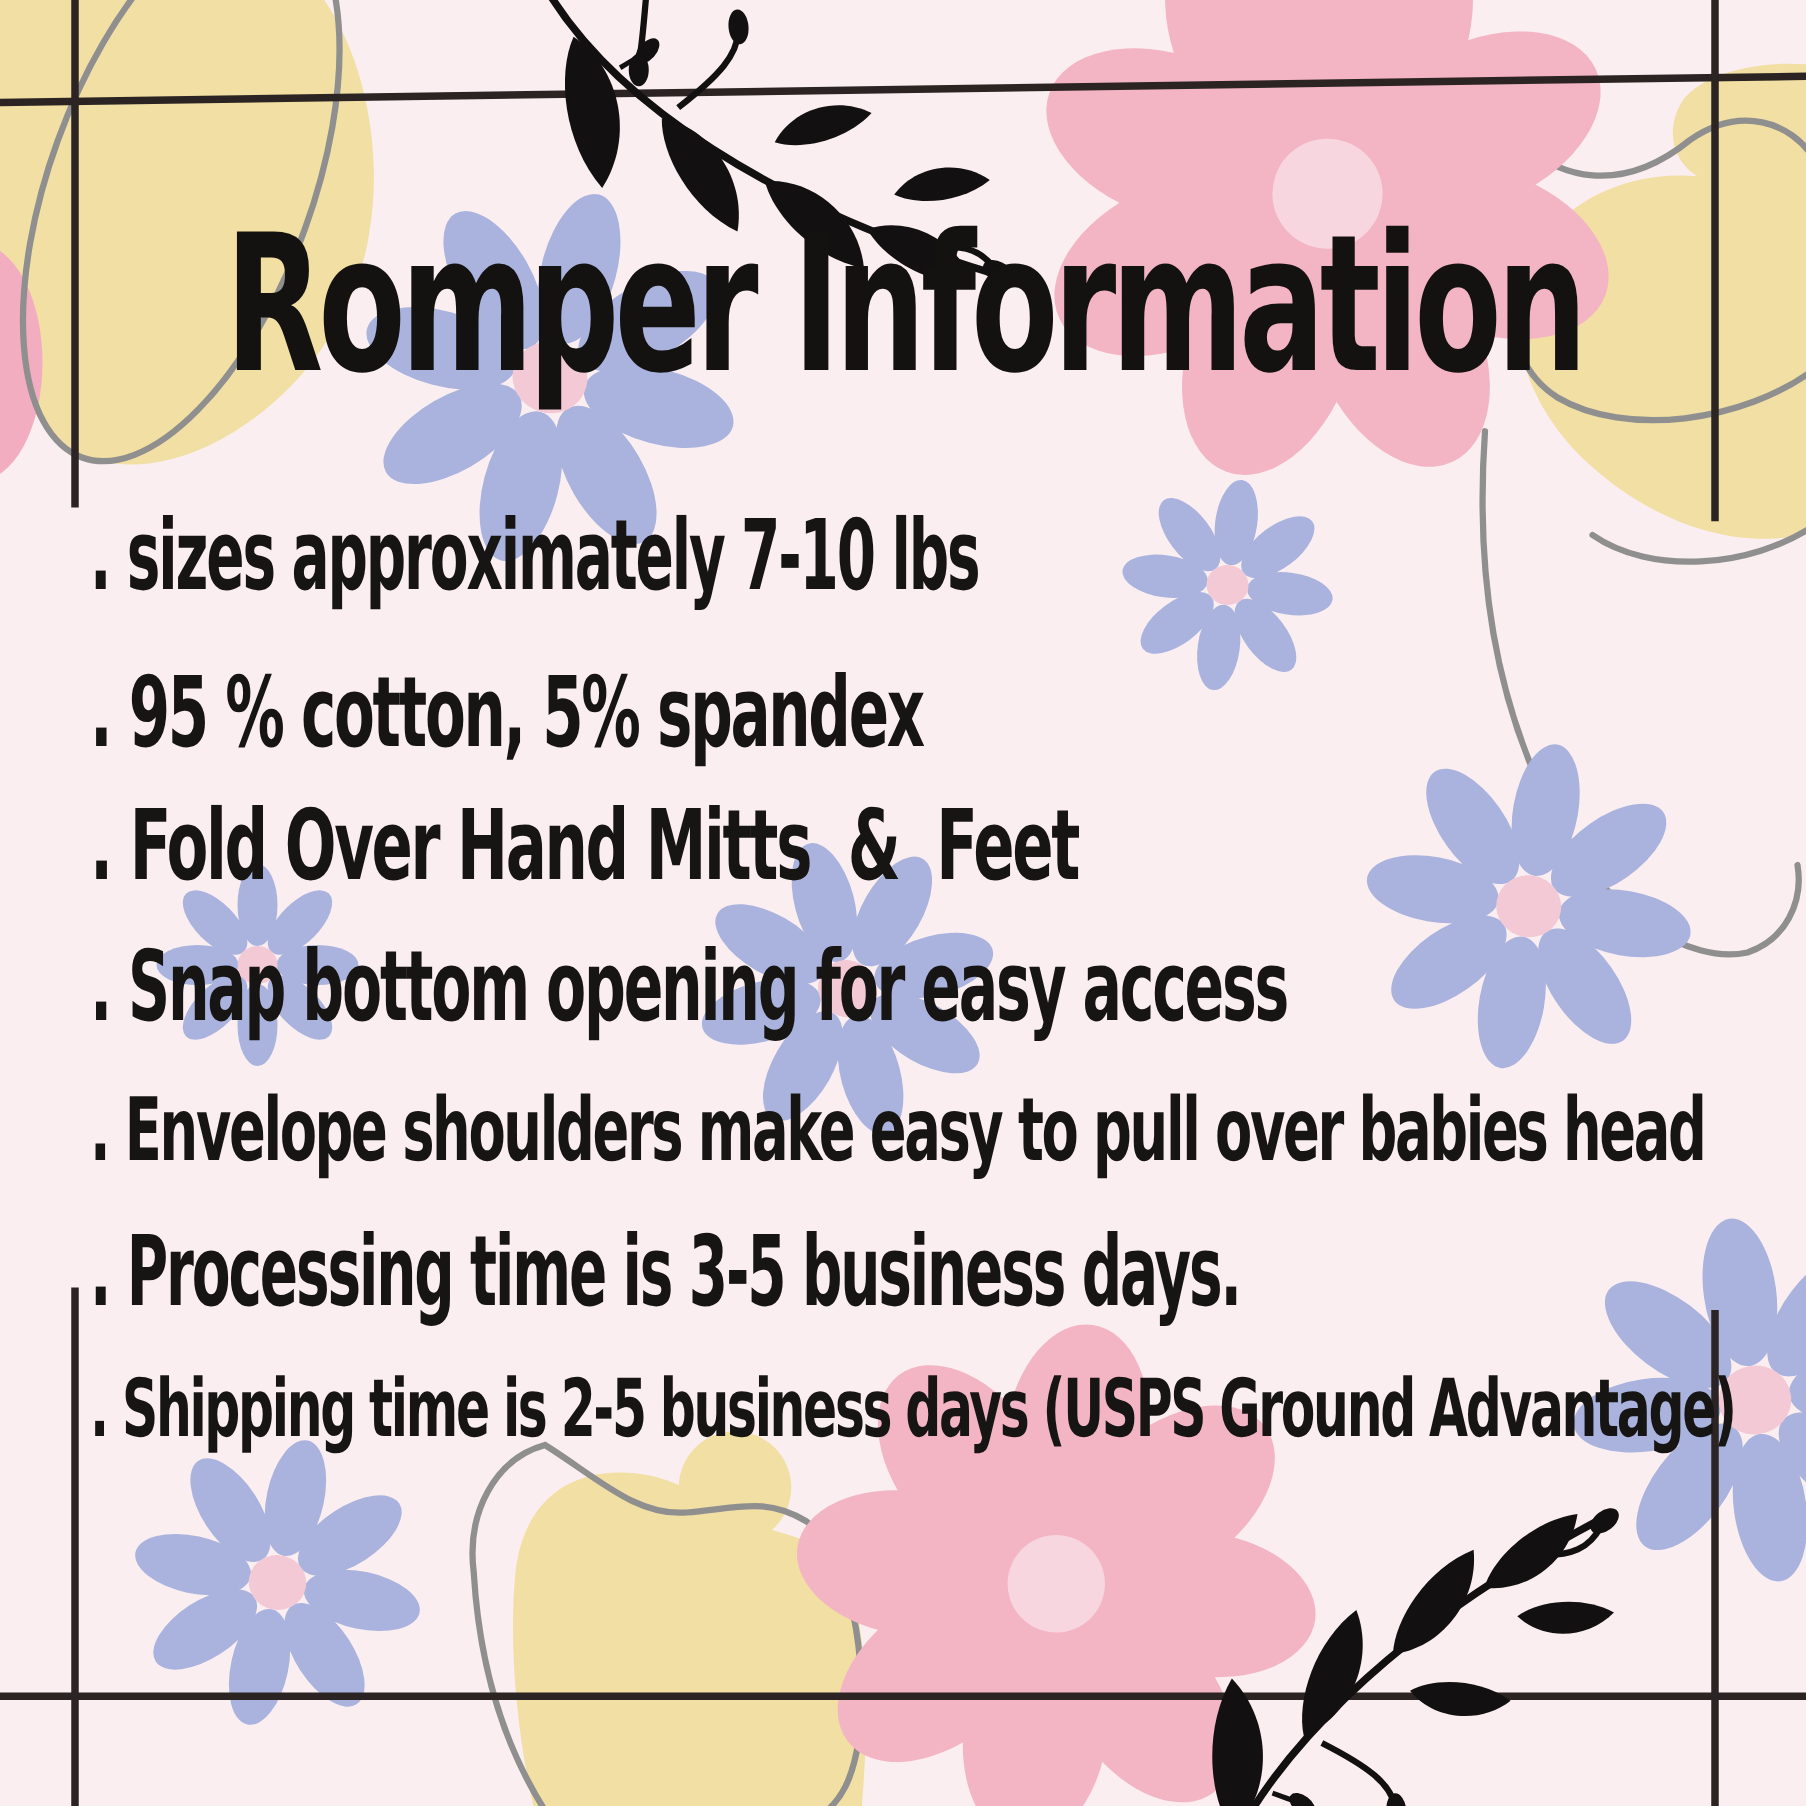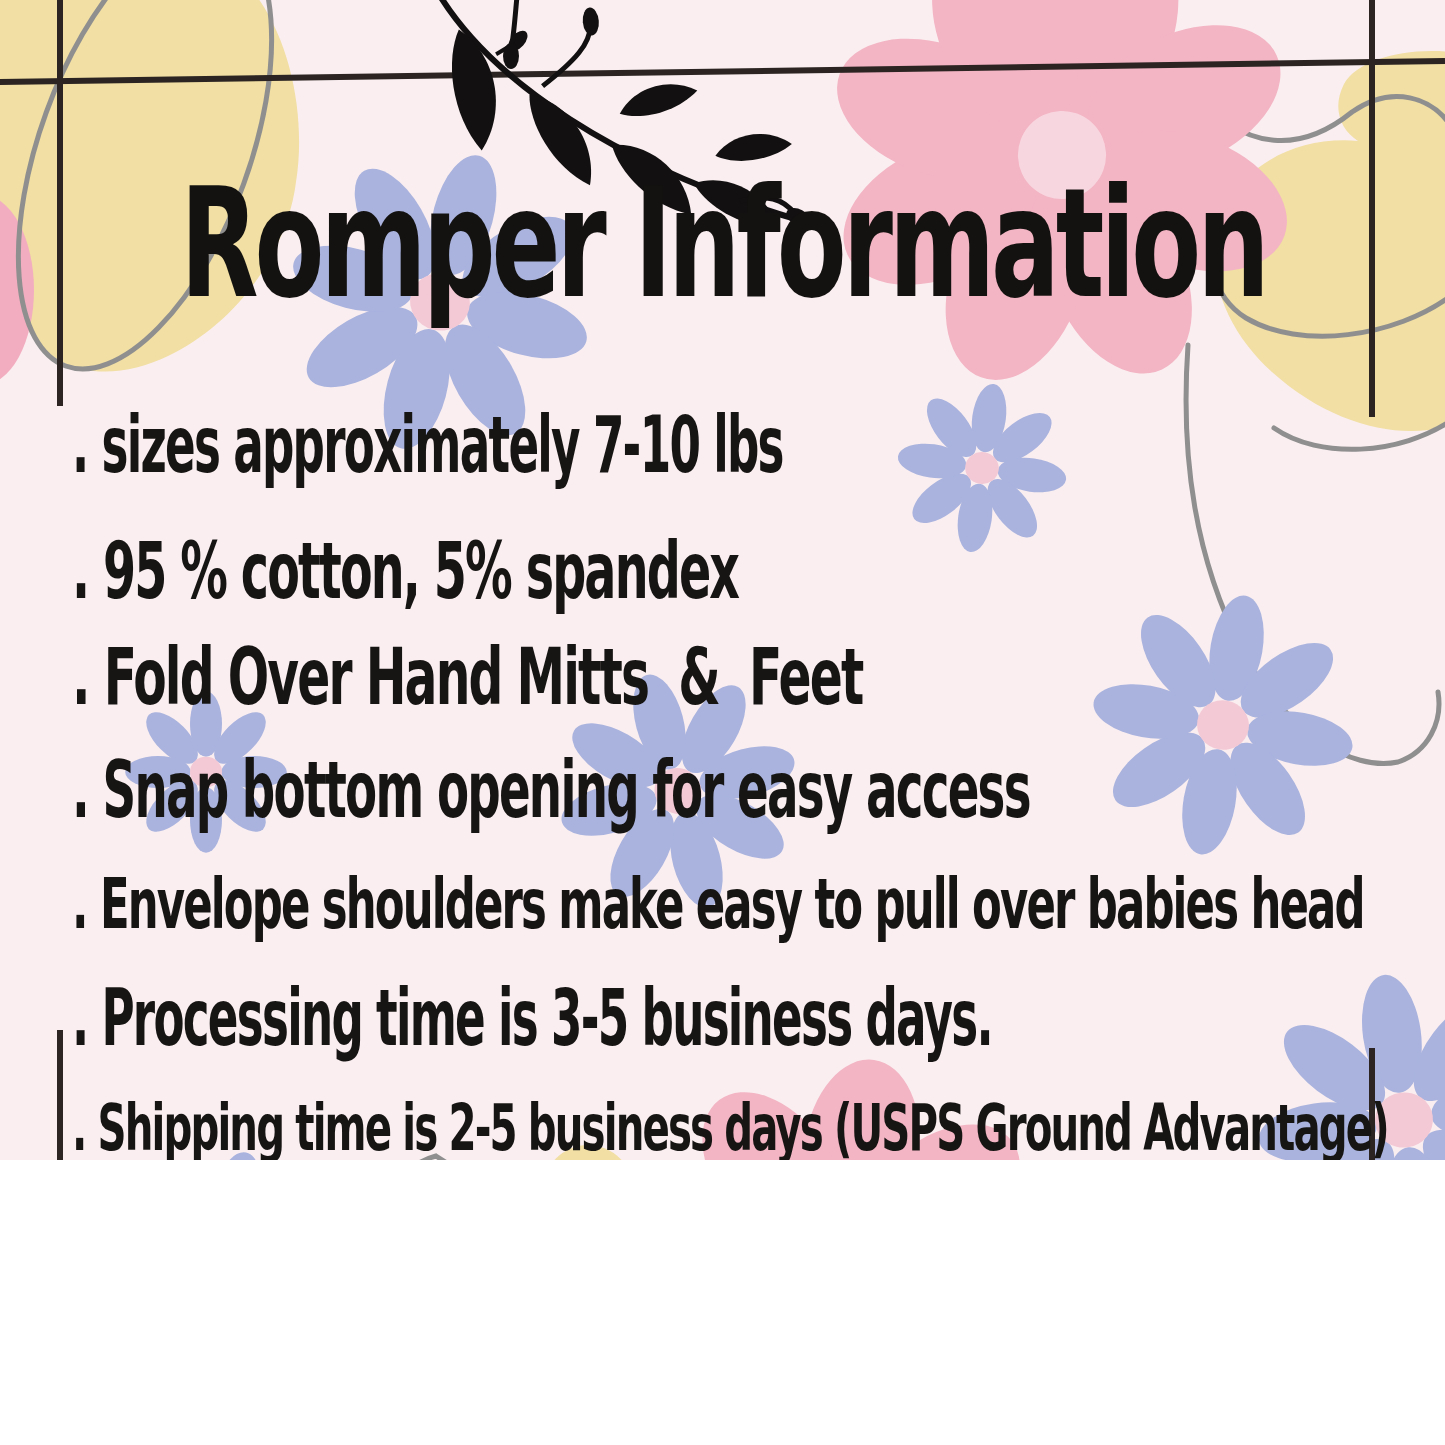--- a/index.html
+++ b/index.html
@@ -1,18 +1,18 @@
 <!DOCTYPE html>
 <html><head>
 <meta charset="utf-8">
 <style>
   html,body{margin:0;padding:0;}
   .page{
     position:relative;
-    width:1445px;height:1160px;
+    width:1445px;height:1445px;
     overflow:hidden;
     background:#faeef0;
     font-family:"DejaVu Sans","Liberation Sans",sans-serif;
   }
   svg.decor{position:absolute;left:0;top:0;width:1445px;height:1445px;display:block;}
   .txt{
     position:absolute;
     white-space:pre;
     font-weight:bold;
     color:#171513;

